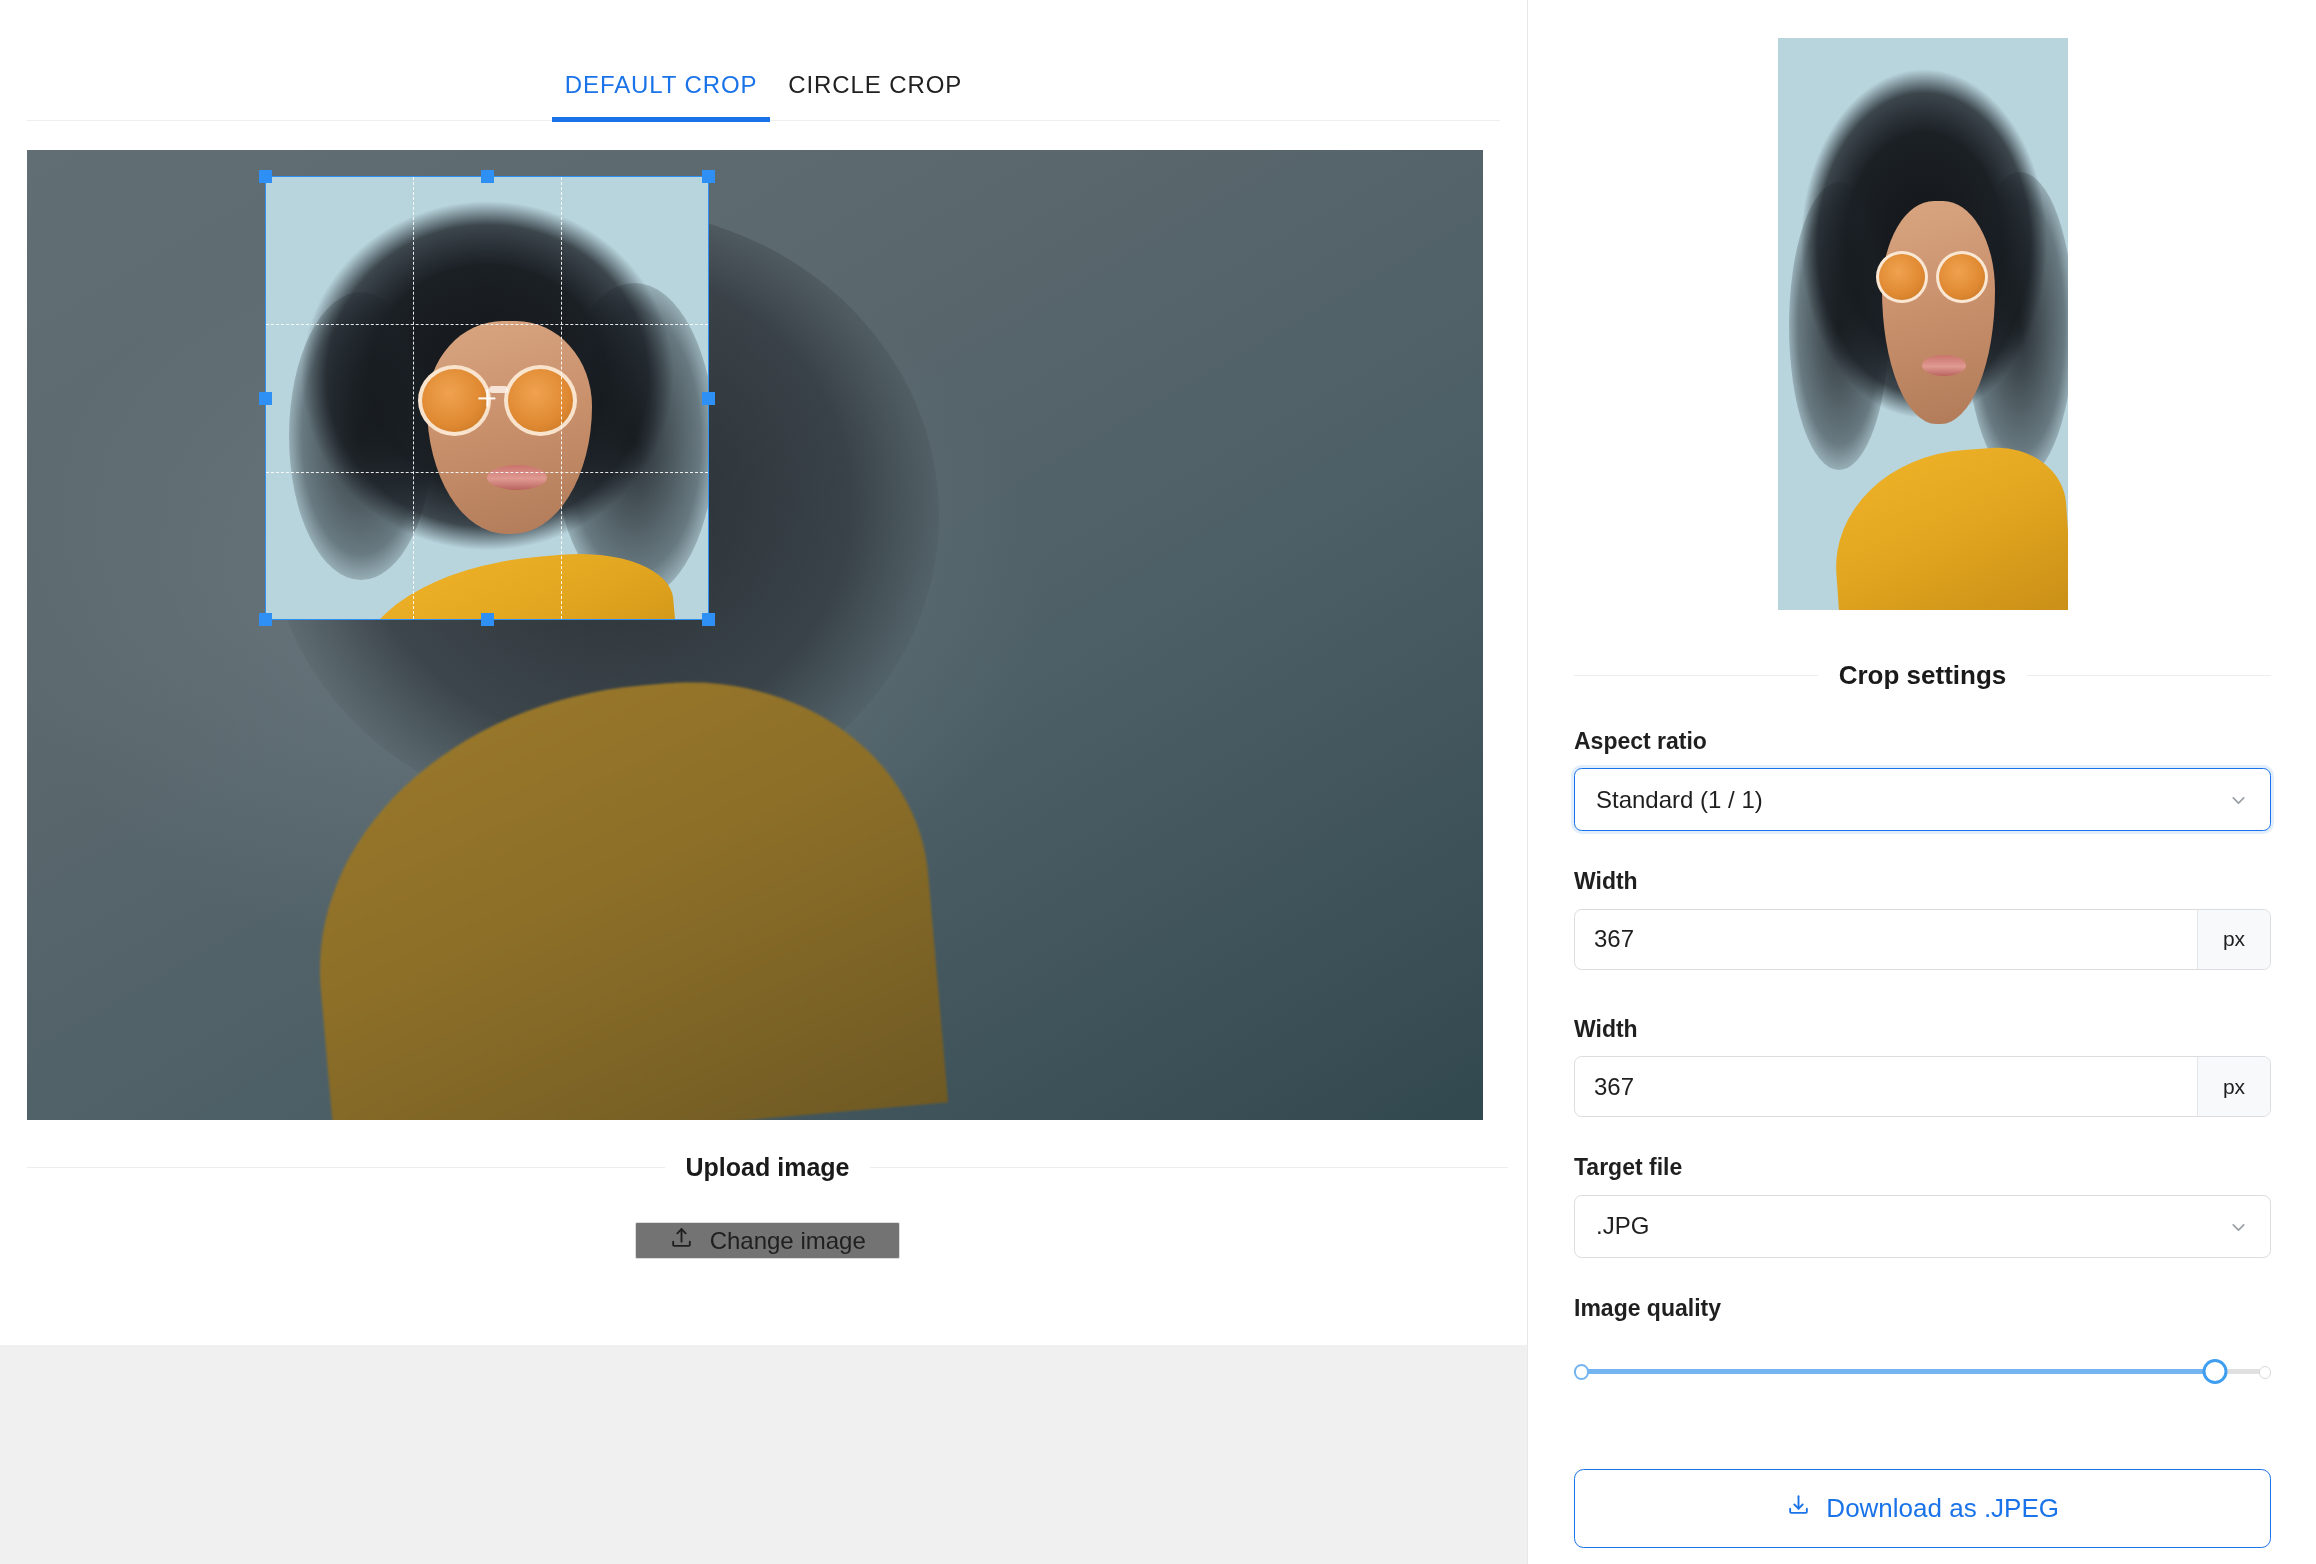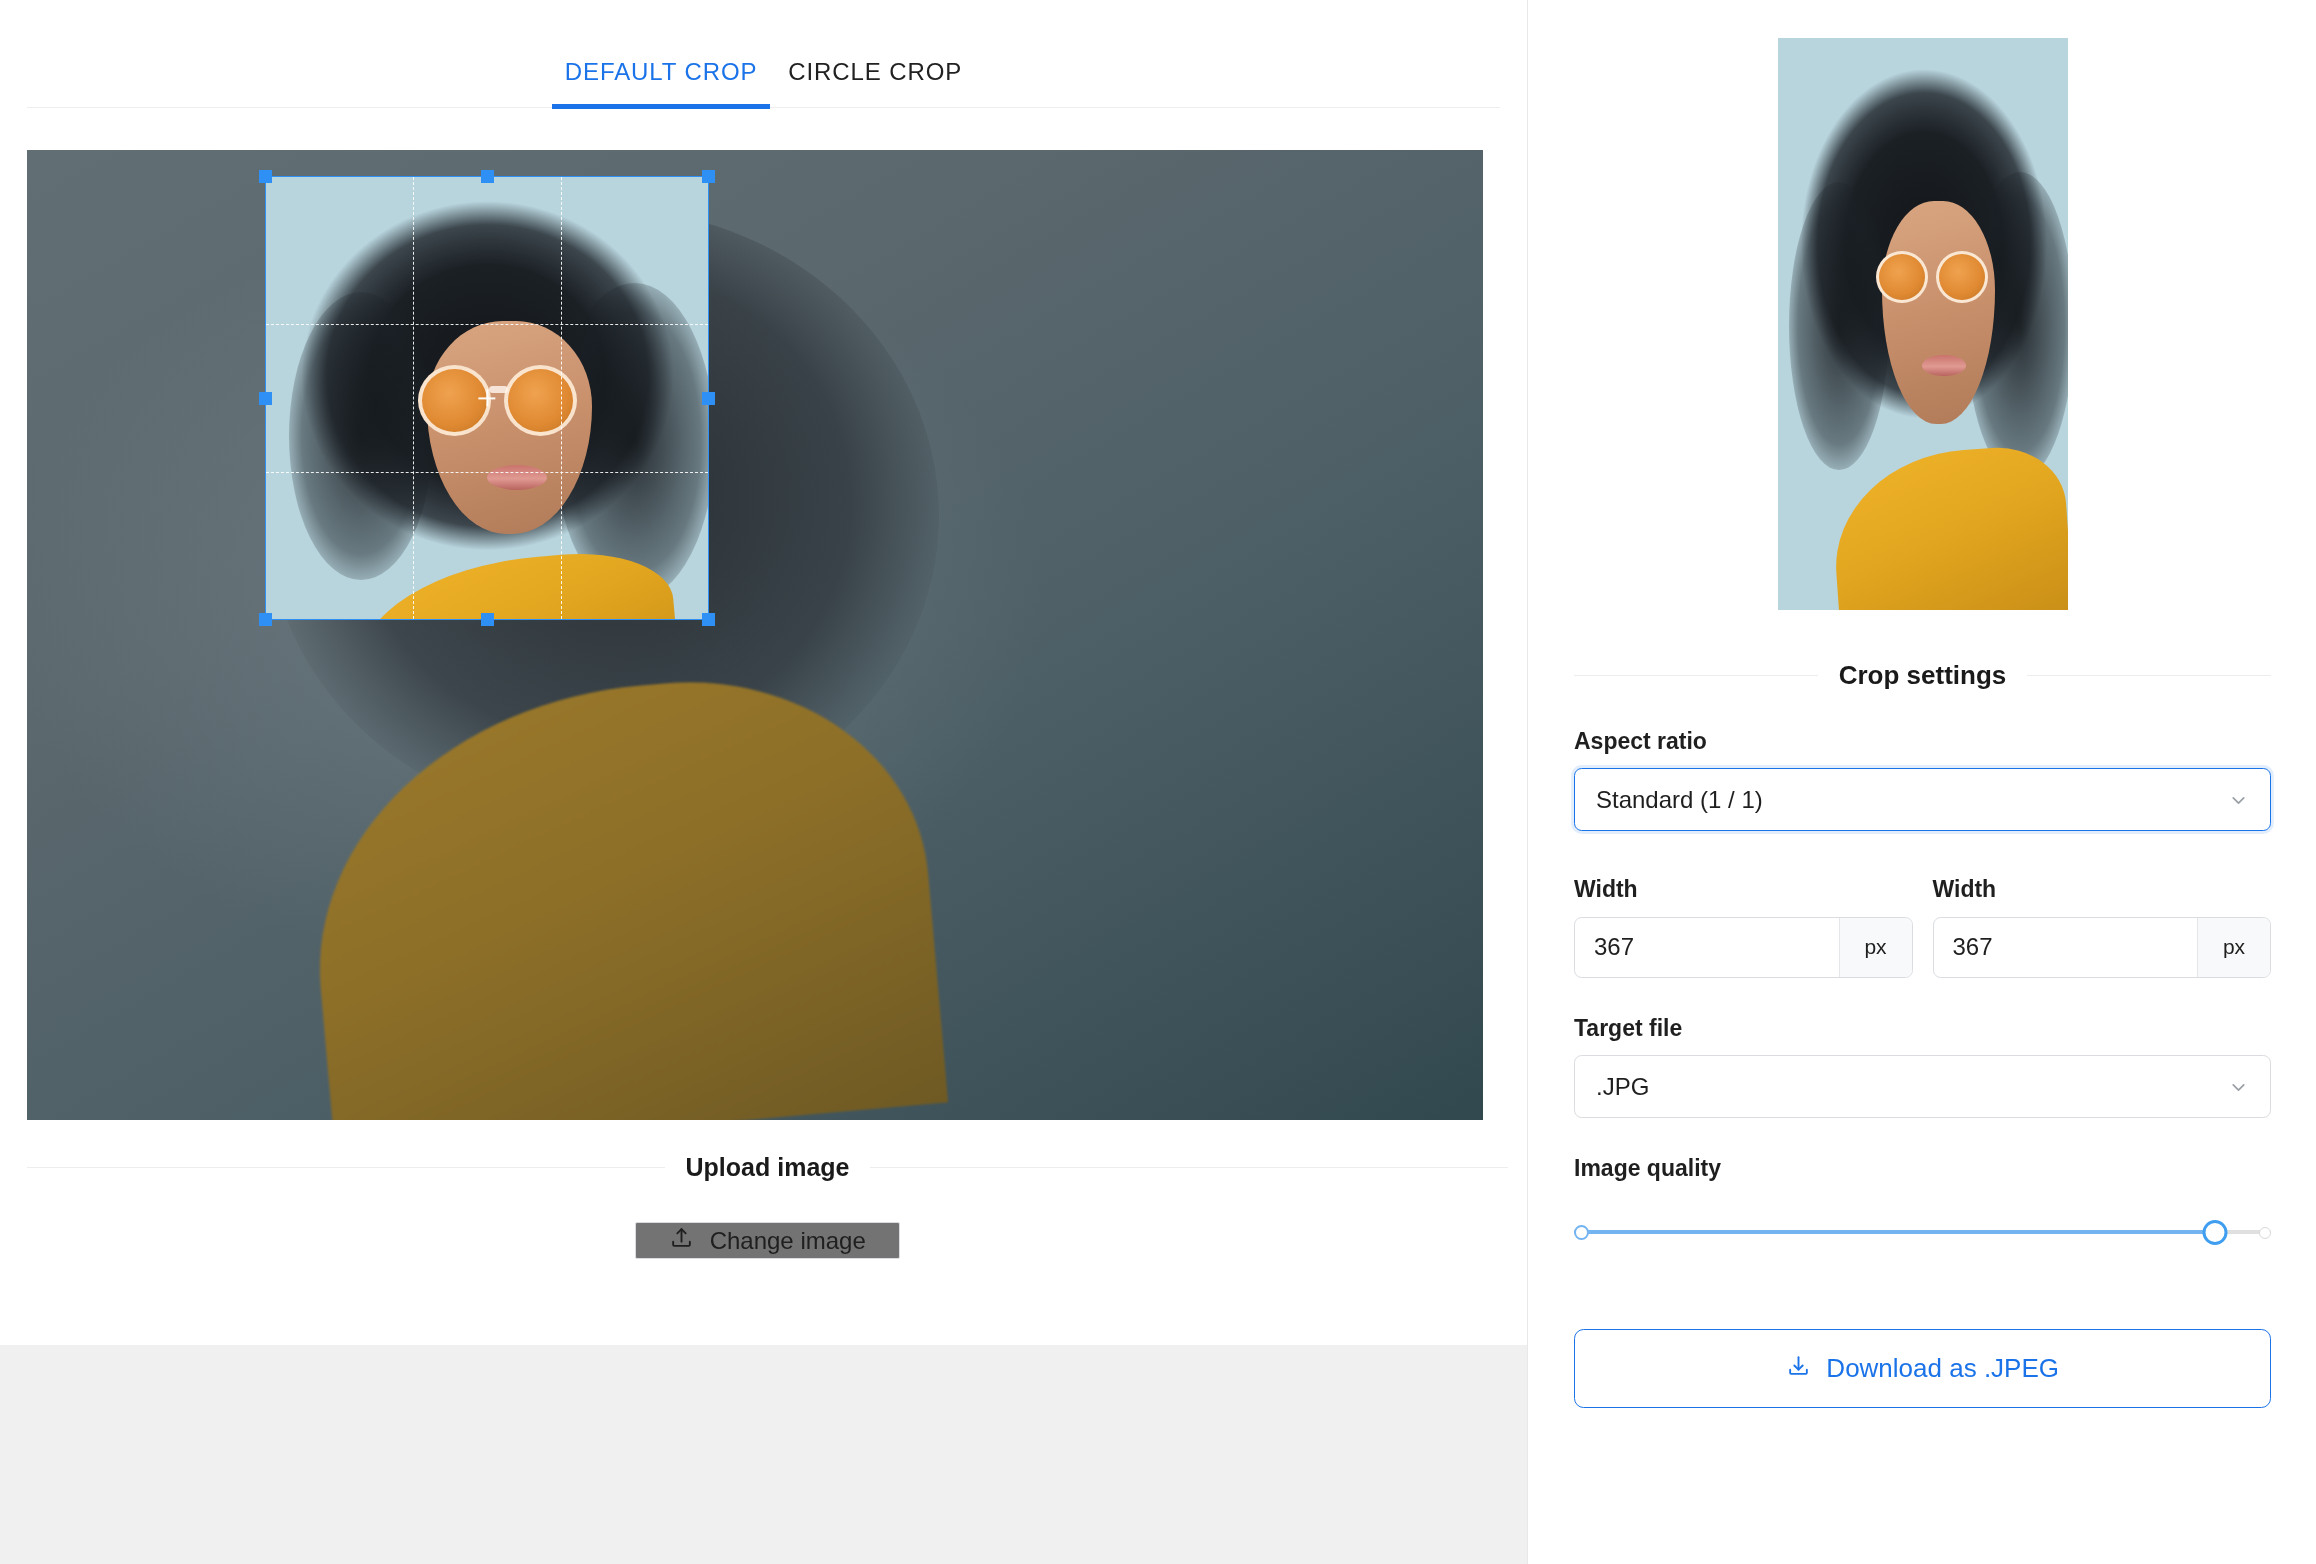--- a/index.html
+++ b/index.html
@@ -20,21 +20,21 @@
   
   .left-panel {
     width: 1527px;
     height: 1345px;
     background: #ffffff;
     position: relative;
     flex: 0 0 auto;
   }
   .tabs-wrap {
     position: relative;
-    height: 108px;
+    height: 121px;
     width: 100%;
   }
   .tabs {
     position: absolute;
     left: 27px; right: 27px;
     bottom: 0;
     height: 121px;
     display: flex;
     align-items: flex-end;
     justify-content: center;
@@ -306,21 +306,21 @@
     border: 1.9px solid #dadce0; border-radius: 7.7px;
     background: #ffffff;
     display: flex; align-items: center; justify-content: space-between;
     padding: 0 21px;
     font-size: 24px; color: #1f1f1f;
     cursor: pointer;
   }
   .select.focused { border-color: #1a73e8; box-shadow: 0 0 0 2.9px rgba(26,115,232,0.12); }
   .chev { width: 21px; height: 21px; flex: 0 0 auto; }
 
-  .row2 { display: flex; gap: 20px; margin-top: 8px; }
+  .row2 { display: flex; gap: 9px; margin-top: 0; flex-direction: column; }
   .col { flex: 1; min-width: 0; }
   .num-group {
     display: flex; width: 100%; height: 61px;
     border: 1.9px solid #dadce0; border-radius: 7.7px; overflow: hidden;
     background: #fff;
   }
   .num-group input {
     flex: 1; min-width: 0; border: none; outline: none;
     padding: 0 19px; font-size: 24px; color:#1f1f1f;
     font-family: "Liberation Sans", sans-serif; background: transparent;

